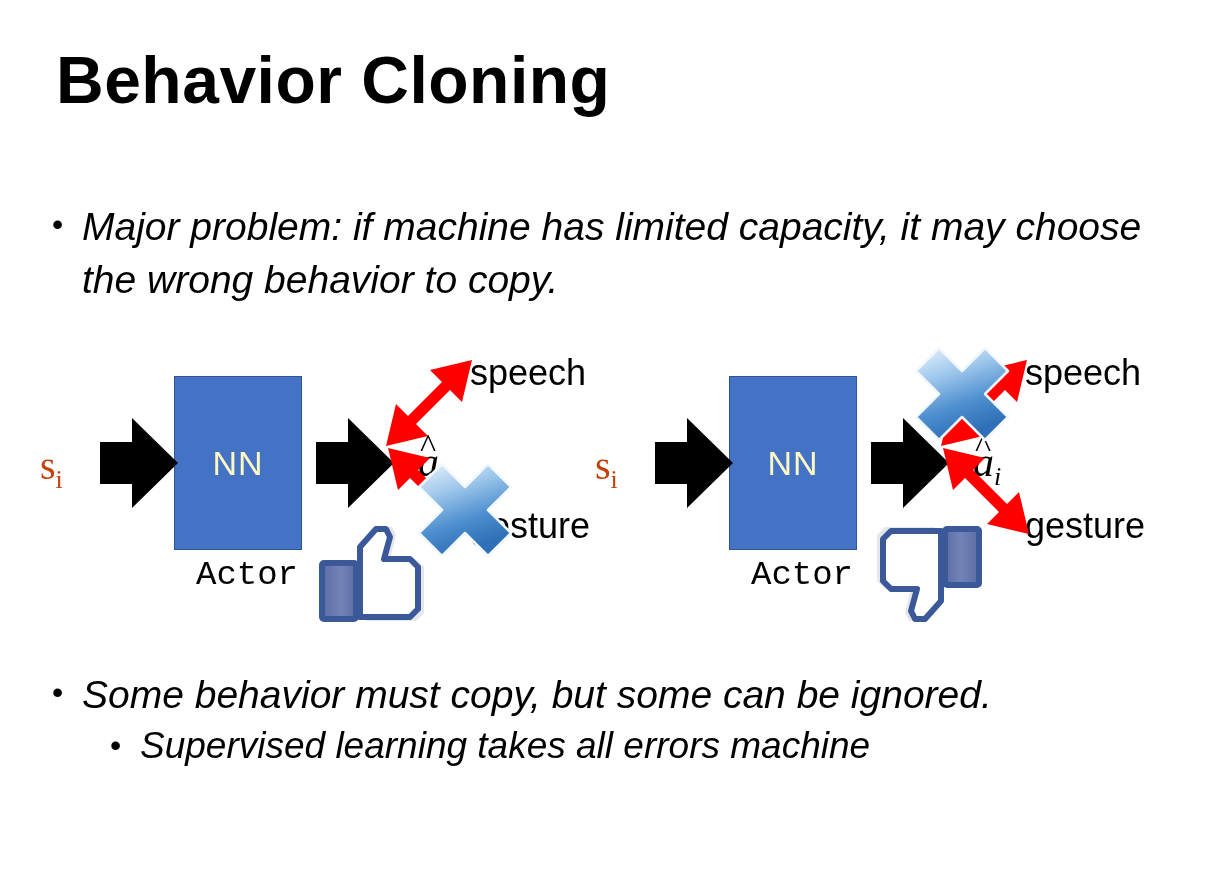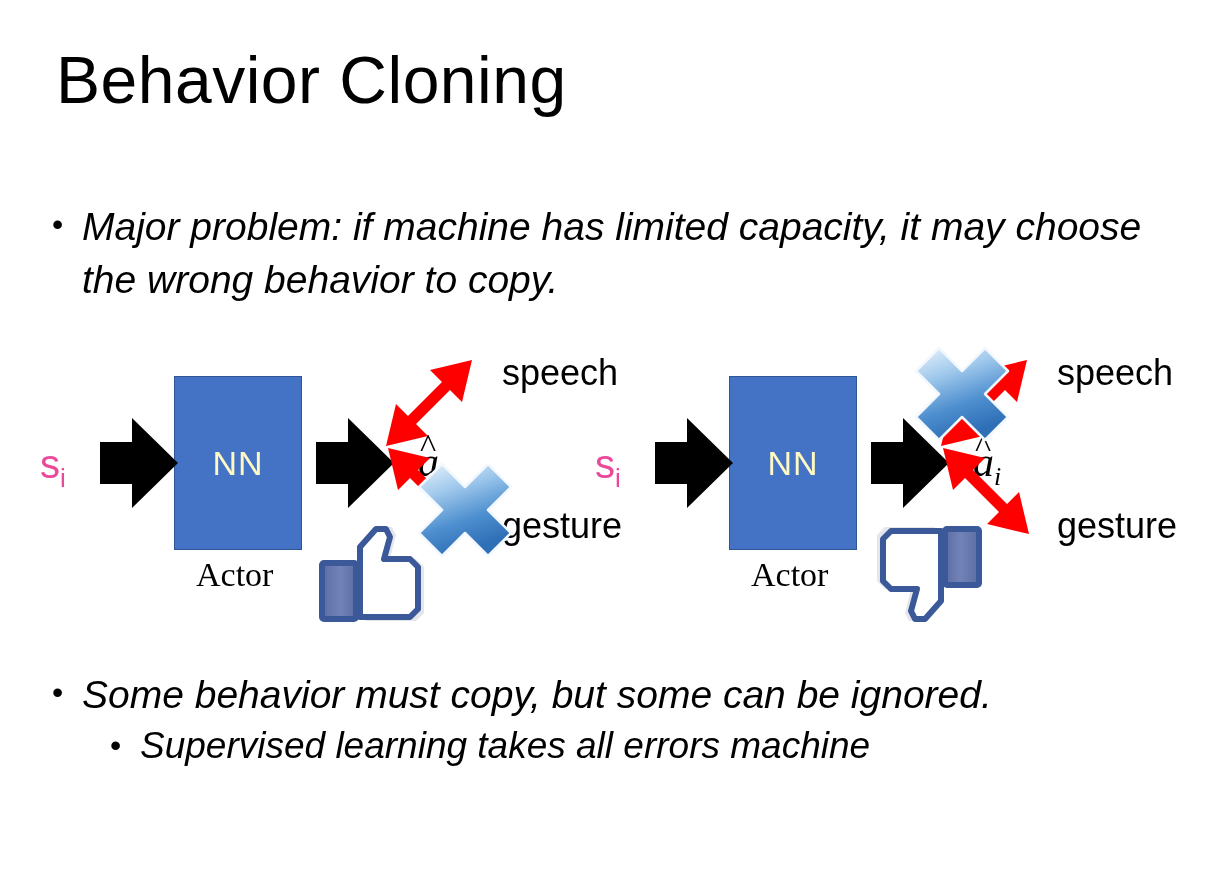--- a/index.html
+++ b/index.html
@@ -16,21 +16,21 @@
     color: #000000;
   }
 
   
   .slide-title {
     position: absolute;
     left: 56px;
     top: 46px;
     font-family: "Liberation Sans", sans-serif;
     font-size: 66px;
-    font-weight: 400;
+    font-weight: 700;
     letter-spacing: 0.5px;
     line-height: 1.05;
     color: #000000;
     white-space: nowrap;
   }
 
   
   .bullet-block {
     position: absolute;
     left: 52px;
@@ -70,22 +70,22 @@
     top: 340px;
     width: 580px;
     height: 300px;
   }
   #diagram-left  { left: 10px; }
   #diagram-right { left: 565px; }
 
   .state-label {
     position: absolute;
     font-size: 40px;
-    font-family: Liberation Sans, sans-serif;
-    color: #ec4899;
+    font-family: Liberation Serif, serif;
+    color: #c2410c;
     white-space: nowrap;
   }
   .state-label .sub {
     font-size: 26px;
     vertical-align: sub;
     line-height: 0;
   }
 
   .nn-box {
     position: absolute;
@@ -99,21 +99,21 @@
   .nn-box .nn-text {
     color: #fef9c3;
     font-size: 34px;
     font-family: "Liberation Sans", sans-serif;
     letter-spacing: 1px;
   }
 
   .actor-label {
     position: absolute;
     font-size: 34px;
-    font-family: Liberation Serif, serif;
+    font-family: Liberation Mono, monospace;
     color: #000;
     white-space: nowrap;
   }
 
   .action-label {
     position: absolute;
     font-family: "Liberation Serif", serif;
     font-style: italic;
     font-size: 42px;
     color: #000;
@@ -137,21 +137,20 @@
     vertical-align: sub;
     line-height: 0;
   }
 
   .out-label {
     position: absolute;
     font-size: 36px;
     font-family: "Liberation Sans", sans-serif;
     color: #000;
     white-space: nowrap;
-    margin-left: 32px;
   }
 
   .svg-layer {
     position: absolute;
     left: 0;
     top: 0;
     width: 580px;
     height: 300px;
     overflow: visible;
   }

